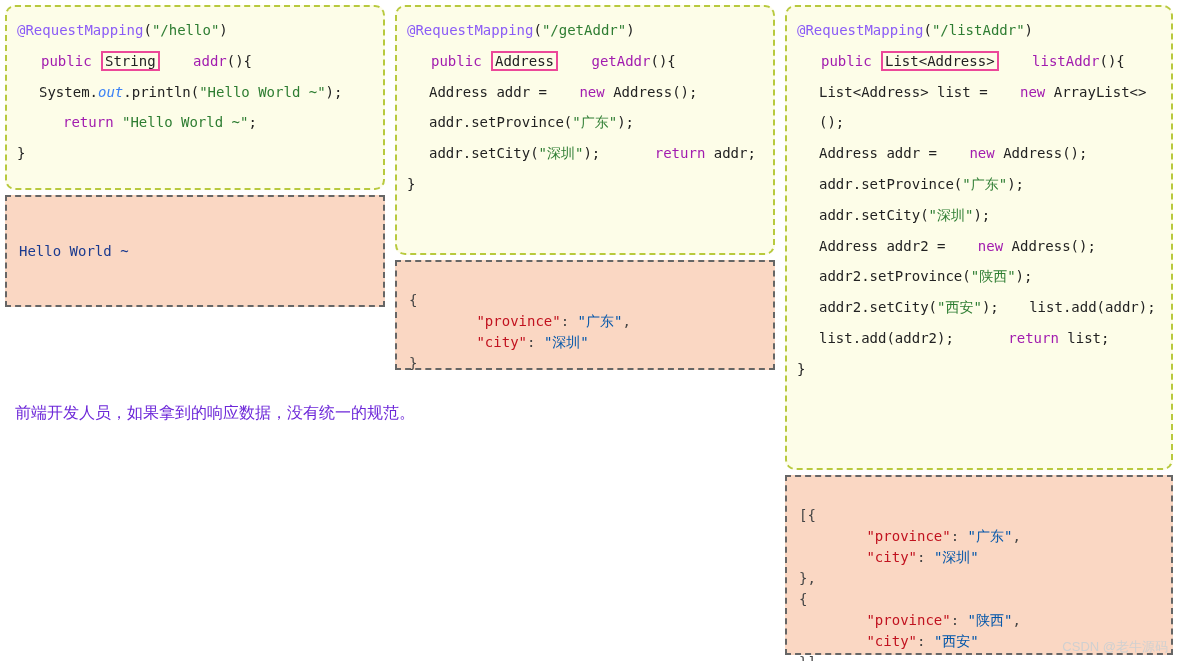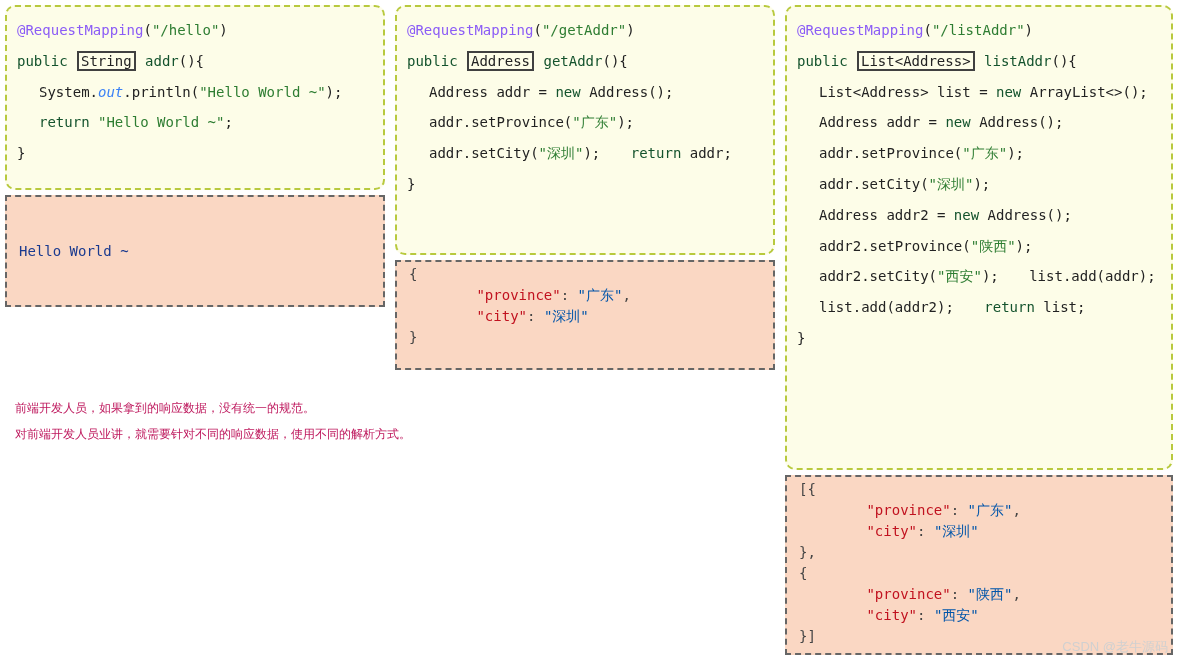--- a/index.html
+++ b/index.html
@@ -16,40 +16,40 @@
   .code-box {
     border: 2px dashed #b8c93e;
     border-radius: 10px;
     background: #fdfde8;
     padding: 8px 10px;
     line-height: 2.2;
   }
   .output-box {
     border: 2px dashed #666;
     background: #fad7c3;
-    padding: 2px 12px;
+    padding: 28px 12px;
     line-height: 1.5;
   }
   .c-ann { color: #8b5cf6; }
-  .c-kw  { color: #14532d; }
+  .c-kw  { color: #a21caf; margin-left: 24px; }
   .c-str { color: #2e7d32; }
   .c-it  { font-style: italic; color: #3b82f6; }
   .c-txt { color: #222; }
   .red-box {
-    border: 2px solid #404040;
+    border: 2px solid #ec4899;
     padding: 0 2px;
     margin: 0 1px;
   }
   .out-key { color: #c1121f; }
   .out-val { color: #0055aa; font-weight: 500; }
   .out-sym { color: #444; }
   .out-blue { color: #1a3a8f; }
   .commentary {
-    color: #be185d;
-    font-size: 12px;
+    color: #6d28d9;
+    font-size: 16px;
     font-family: "Microsoft YaHei", sans-serif;
     line-height: 2.2;
     position: absolute;
   }
   .wm {
     position: absolute;
     right: 10px;
     bottom: 5px;
     color: #d0d0d0;
     font-size: 13px;
@@ -142,16 +142,15 @@
         <span class="out-key">"city"</span><span class="out-sym">: </span><span class="out-val">"深圳"</span>
 <span class="out-sym">},</span>
 <span class="out-sym">{</span>
         <span class="out-key">"province"</span><span class="out-sym">: </span><span class="out-val">"陕西"</span><span class="out-sym">,</span>
         <span class="out-key">"city"</span><span class="out-sym">: </span><span class="out-val">"西安"</span>
 <span class="out-sym">}]</span></pre>
 </div>
 
 <div class="commentary" style="left:15px; top:395px;">
   <div>前端开发人员，如果拿到的响应数据，没有统一的规范。</div>
-  <div>对前端开发人员业讲，就需要针对不同的响应数据，使用不同的解析方式。</div>
 </div>
 
 <div class="wm">CSDN @老牛源码</div>
 
 </body></html>

